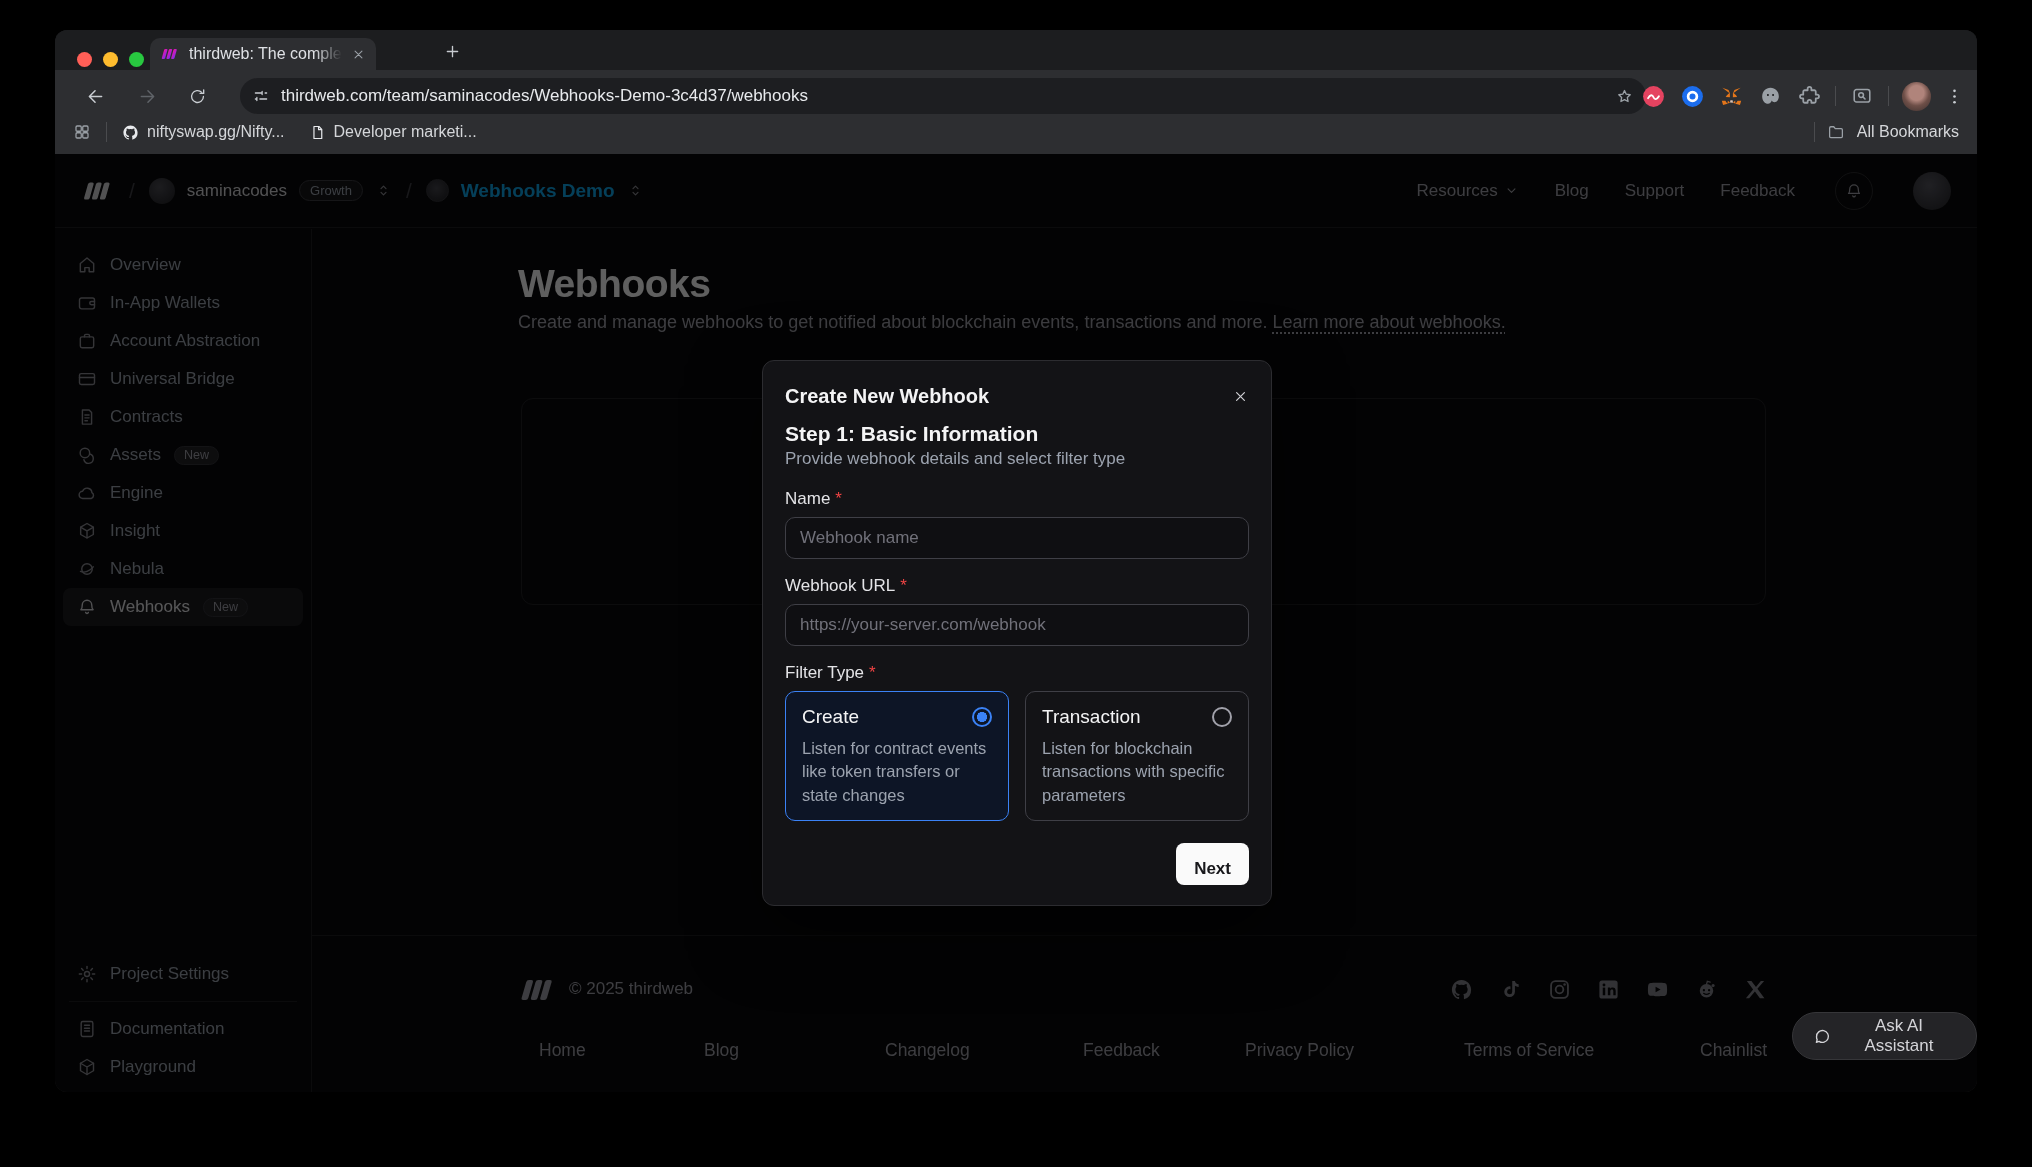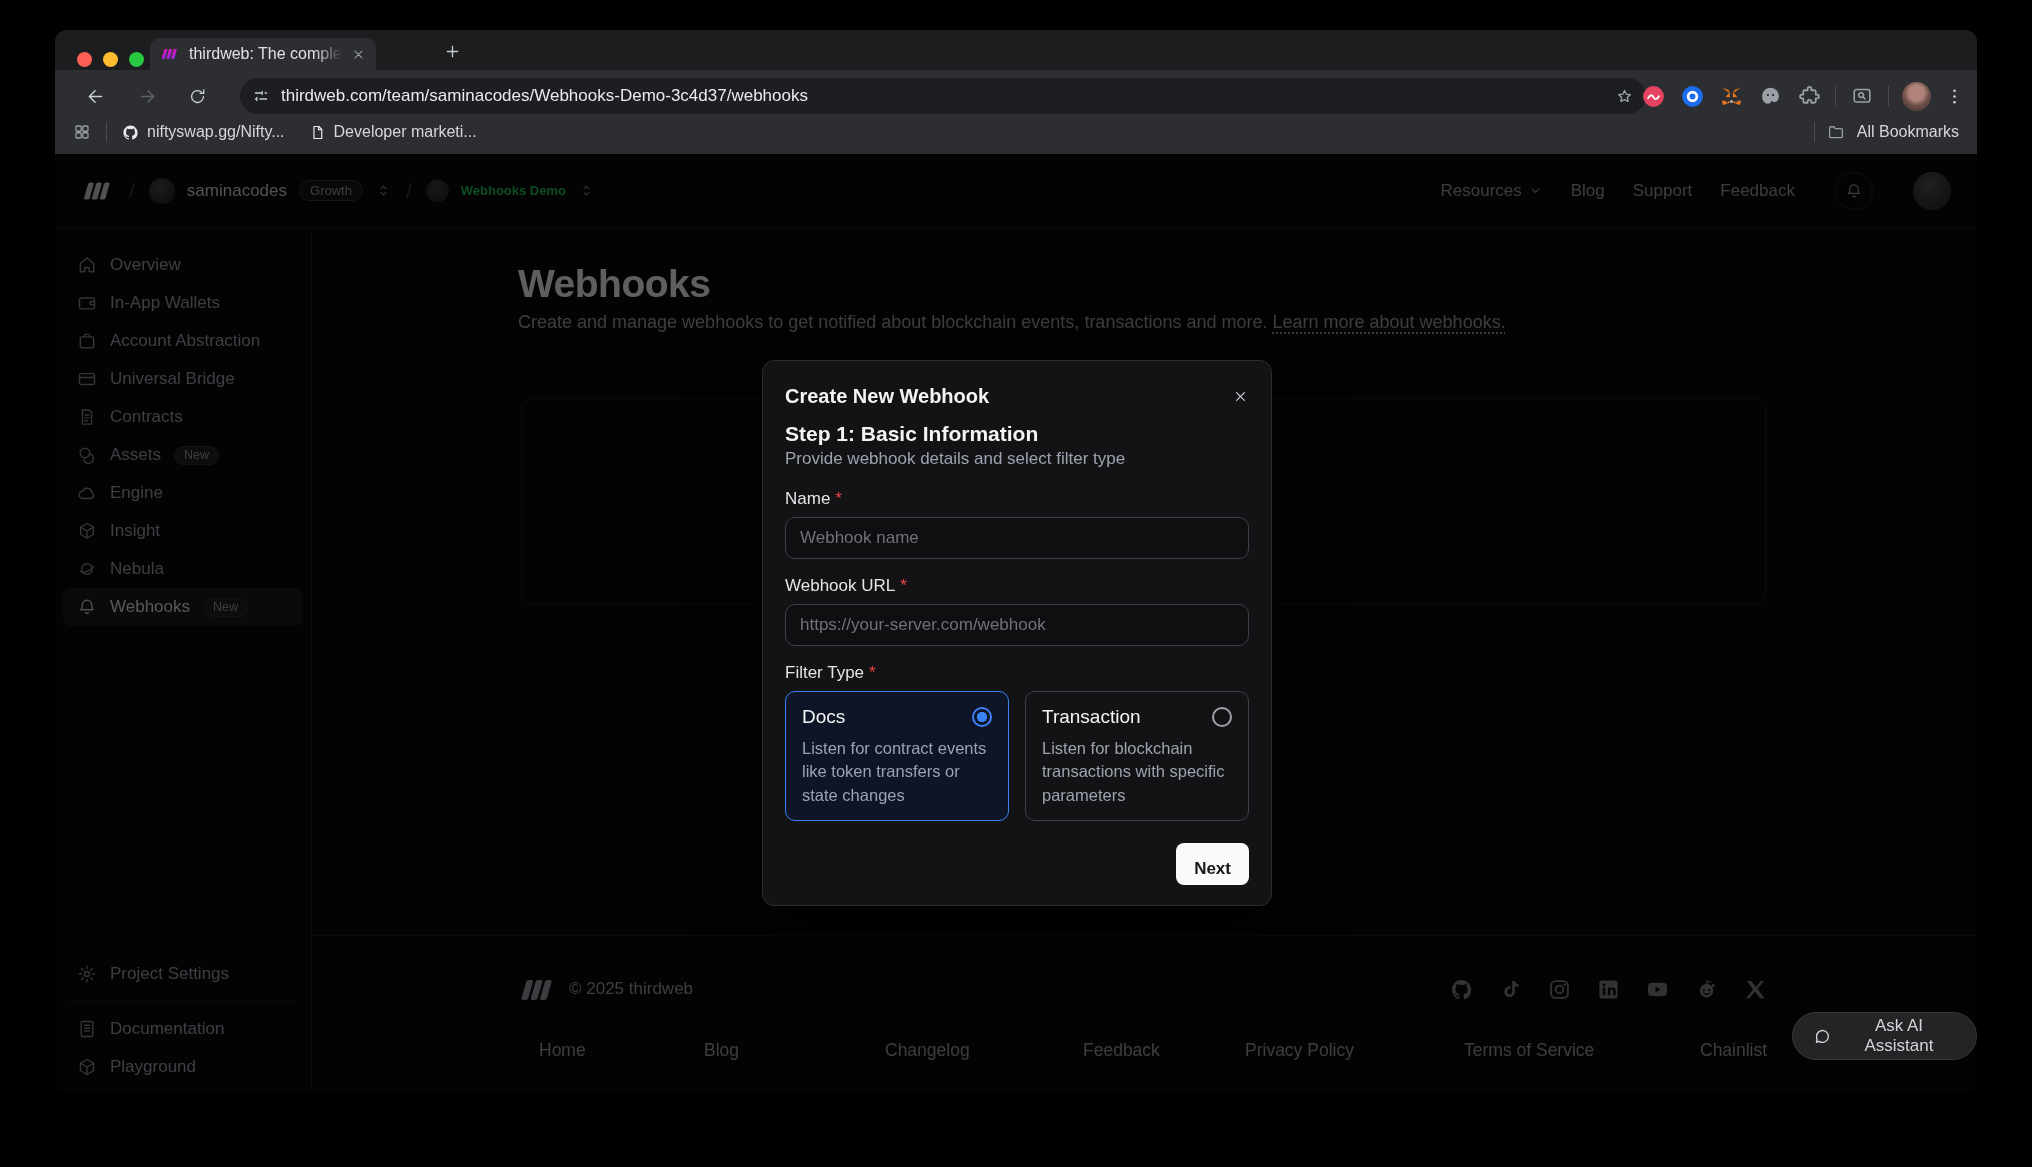--- a/index.html
+++ b/index.html
@@ -59,21 +59,21 @@
   .tw-logo{color:#d4d4d8;display:flex;}
   .slash{color:#3f3f46;font-size:21px;font-weight:300;margin:0 2px;}
   .avatar-sm{width:26px;height:26px;border-radius:50%;flex:none;
              background:radial-gradient(circle at 40% 35%,#4b4b52,#1f1f23);}
   .avatar-xs{width:23px;height:23px;border-radius:50%;flex:none;
              background:radial-gradient(circle at 45% 40%,#45454c,#1c1c20);border:1px solid #34343a;}
   .team-name{color:#d4d4d8;font-size:17px;font-weight:500;}
   .plan-badge{font-size:13px;color:#9ca3af;border:1px solid #3a3a40;background:#17171a;
               padding:2px 10px;border-radius:999px;}
   .updown{color:#8b8b93;display:flex;cursor:pointer;}
-  .project-name{color:#22c55e;font-size:13px;font-weight:600;}
+  .project-name{color:#0ea5e9;font-size:19px;font-weight:600;}
   .nav-right{margin-left:auto;display:flex;align-items:center;gap:40px;}
   .nav-link{color:#a1a1aa;font-size:17px;display:flex;align-items:center;gap:6px;cursor:pointer;}
   .bell-btn{width:38px;height:38px;border-radius:50%;border:1px solid #2a2a2e;display:flex;
             align-items:center;justify-content:center;color:#a1a1aa;}
   .nav-avatar{width:38px;height:38px;border-radius:50%;
               background:radial-gradient(circle at 42% 35%,#55555e,#242428);}
 
   .sidebar{position:absolute;top:75px;left:0;bottom:0;width:257px;border-right:1px solid #1e1e21;}
   .side-list{position:absolute;top:17px;left:8px;right:8px;}
   .side-item{height:38px;display:flex;align-items:center;gap:13px;padding:0 14px;border-radius:8px;
@@ -361,21 +361,21 @@
         <span class="project-name">Webhooks Demo</span>
         <span class="updown" id="proj-updown">
             <svg width="17" height="17" viewBox="0 0 24 24">
               <g fill="none" stroke="currentColor" stroke-width="1.7" stroke-linecap="round" stroke-linejoin="round">
                 <path d="M8.5 9.3 12 5.8l3.5 3.5M8.5 14.7 12 18.2l3.5-3.5"></path>
               </g>
             </svg>
           </span>
       </div>
       <div class="nav-right">
-        <span id="nav-links" style="display:flex;align-items:center;gap:28px">
+        <span id="nav-links" style="display:flex;align-items:center;gap:36px">
             <span class="nav-link">
      <span>Resources</span>
               <span style="display:flex">
                 <svg width="15" height="15" viewBox="0 0 24 24">
                   <g fill="none" stroke="currentColor" stroke-width="1.7" stroke-linecap="round" stroke-linejoin="round">
                     <path d="M6.5 9.5 12 15l5.5-5.5"></path>
                   </g>
                 </svg>
               </span>
    </span>
@@ -650,21 +650,21 @@
       <label class="f-label"><span>Name</span><span class="req">*</span></label>
       <input class="f-input" placeholder="Webhook name" style="">
 
       <label class="f-label"><span>Webhook URL</span><span class="req">*</span></label>
       <input class="f-input" placeholder="https://your-server.com/webhook" style="">
 
       <label class="f-label"><span>Filter Type</span><span class="req">*</span></label>
       <div class="cards" id="filter-cards">
           <div class="card sel">
      <div class="card-top">
-       <span class="card-title">Docs</span>
+       <span class="card-title">Create</span>
        <span class="radio sel"></span>
      </div>
      <div class="card-desc">Listen for contract events like token transfers or state changes</div>
    </div>
           <div class="card">
      <div class="card-top">
        <span class="card-title">Transaction</span>
        <span class="radio"></span>
      </div>
      <div class="card-desc">Listen for blockchain transactions with specific parameters</div>

